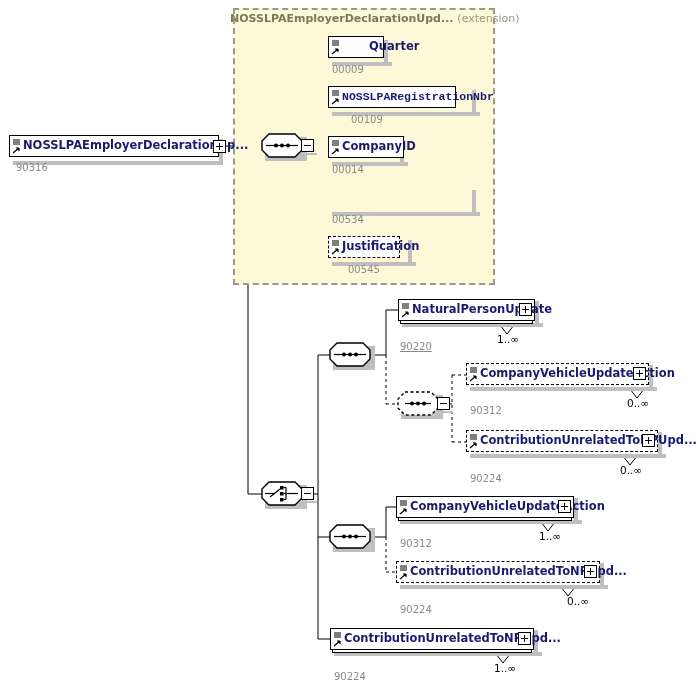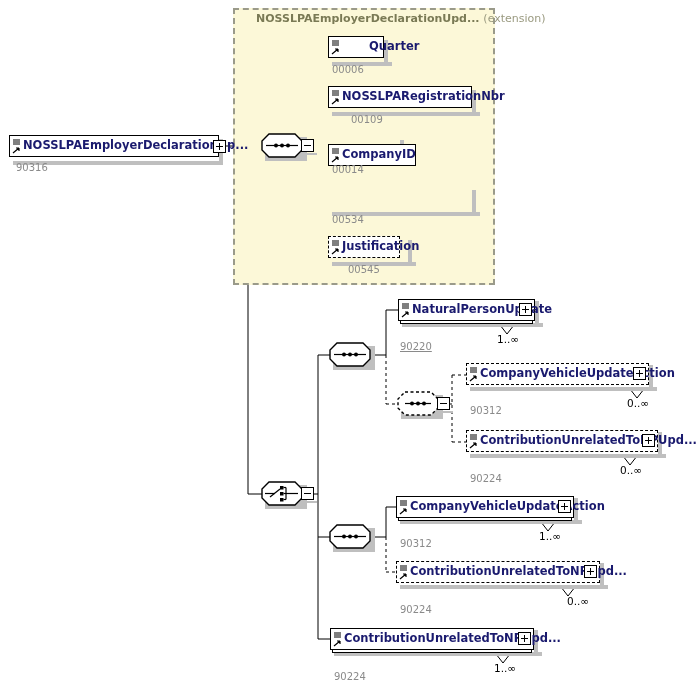--- a/index.html
+++ b/index.html
@@ -172,21 +172,21 @@
 
     <path d="M 500 325 L 507 334 L 514 325" stroke="#000" stroke-width="1" fill="none"></path>
     <path d="M 630 389 L 637 398 L 644 389" stroke="#000" stroke-width="1" fill="none"></path>
     <path d="M 623 456 L 630 465 L 637 456" stroke="#000" stroke-width="1" fill="none"></path>
     <path d="M 541 522 L 548 531 L 555 522" stroke="#000" stroke-width="1" fill="none"></path>
     <path d="M 561 587 L 568 596 L 575 587" stroke="#000" stroke-width="1" fill="none"></path>
     <path d="M 496 654 L 503 663 L 510 654" stroke="#000" stroke-width="1" fill="none"></path>
   </svg>
 
   <div class="ext-panel" style="left:233px;top:8px;width:262px;height:277px;"></div>
-  <div class="ext-title" style="left:256px;top:12px;">
+  <div class="ext-title" style="left:230px;top:12px;">
     <span>NOSSLPAEmployerDeclarationUpd...</span>
     <span class="kw">(extension)</span>
   </div>
 
   <div class="node-shadow" style="left:13px;top:161px;width:210px;height:4px;"></div>
   <div class="node-shadow" style="left:219px;top:139px;width:4px;height:26px;"></div>
   <div class="node" style="left:9px;top:135px;width:210px;">
     <span class="el-icon">
       <svg width="9" height="18" viewBox="0 0 9 18">
         <line x1="1" y1="2" x2="8" y2="2" stroke="#000" stroke-width="1"></line>
@@ -220,40 +220,40 @@
     <span class="el-icon">
       <svg width="9" height="18" viewBox="0 0 9 18">
         <line x1="1" y1="2" x2="8" y2="2" stroke="#000" stroke-width="1"></line>
         <line x1="1" y1="4" x2="8" y2="4" stroke="#000" stroke-width="1"></line>
         <line x1="1" y1="6" x2="8" y2="6" stroke="#000" stroke-width="1"></line>
         <path d="M 1 15 L 7 10 M 7 10 L 4 10 M 7 10 L 7 13" stroke="#000" stroke-width="1.2" fill="none"></path>
       </svg>
     </span>
     <span class="node-label">Quarter</span>
   </div>
-  <div class="caption" style="left:332px;top:64px;">00006</div>
+  <div class="caption" style="left:332px;top:64px;">00009</div>
 
   <div class="node-shadow" style="left:332px;top:112px;width:148px;height:4px;"></div>
   <div class="node-shadow" style="left:472px;top:90px;width:4px;height:26px;"></div>
-  <div class="node" style="left:328px;top:86px;width:144px;">
+  <div class="node" style="left:328px;top:86px;width:128px;font-family:Liberation Mono, monospace;">
     <span class="el-icon">
       <svg width="9" height="18" viewBox="0 0 9 18">
         <line x1="1" y1="2" x2="8" y2="2" stroke="#000" stroke-width="1"></line>
         <line x1="1" y1="4" x2="8" y2="4" stroke="#000" stroke-width="1"></line>
         <line x1="1" y1="6" x2="8" y2="6" stroke="#000" stroke-width="1"></line>
         <path d="M 1 15 L 7 10 M 7 10 L 4 10 M 7 10 L 7 13" stroke="#000" stroke-width="1.2" fill="none"></path>
       </svg>
     </span>
     <span class="node-label">NOSSLPARegistrationNbr</span>
   </div>
   <div class="caption" style="left:351px;top:114px;text-align:right;">00109</div>
 
   <div class="node-shadow" style="left:332px;top:162px;width:76px;height:4px;"></div>
   <div class="node-shadow" style="left:400px;top:140px;width:4px;height:26px;"></div>
-  <div class="node" style="left:328px;top:136px;width:88px;margin-top:8px;">
+  <div class="node" style="left:328px;top:136px;width:76px;">
     <span class="el-icon">
       <svg width="9" height="18" viewBox="0 0 9 18">
         <line x1="1" y1="2" x2="8" y2="2" stroke="#000" stroke-width="1"></line>
         <line x1="1" y1="4" x2="8" y2="4" stroke="#000" stroke-width="1"></line>
         <line x1="1" y1="6" x2="8" y2="6" stroke="#000" stroke-width="1"></line>
         <path d="M 1 15 L 7 10 M 7 10 L 4 10 M 7 10 L 7 13" stroke="#000" stroke-width="1.2" fill="none"></path>
       </svg>
     </span>
     <span class="node-label">CompanyID</span>
   </div>

